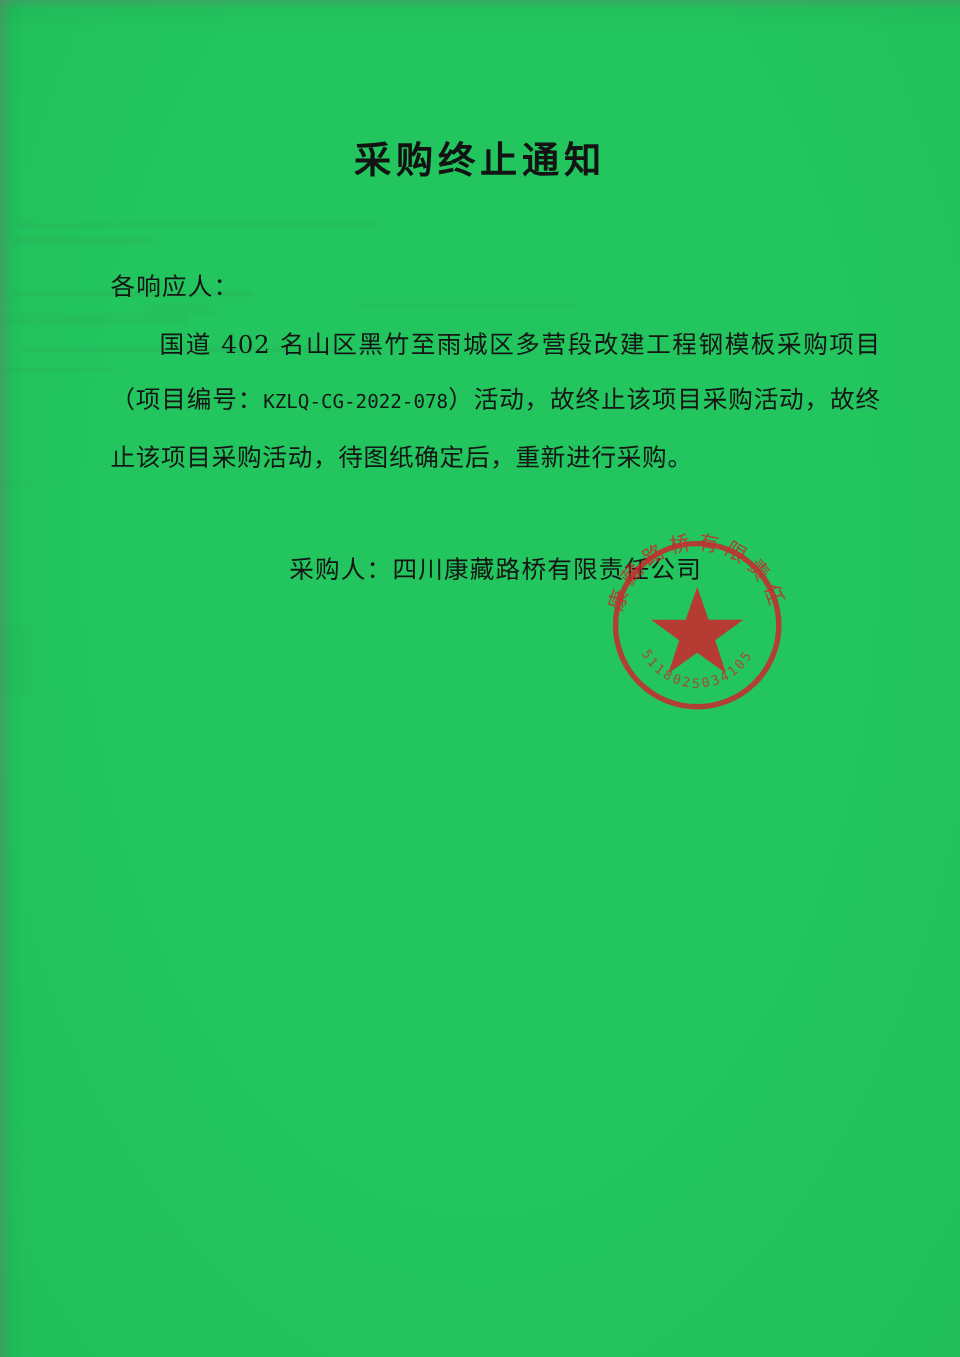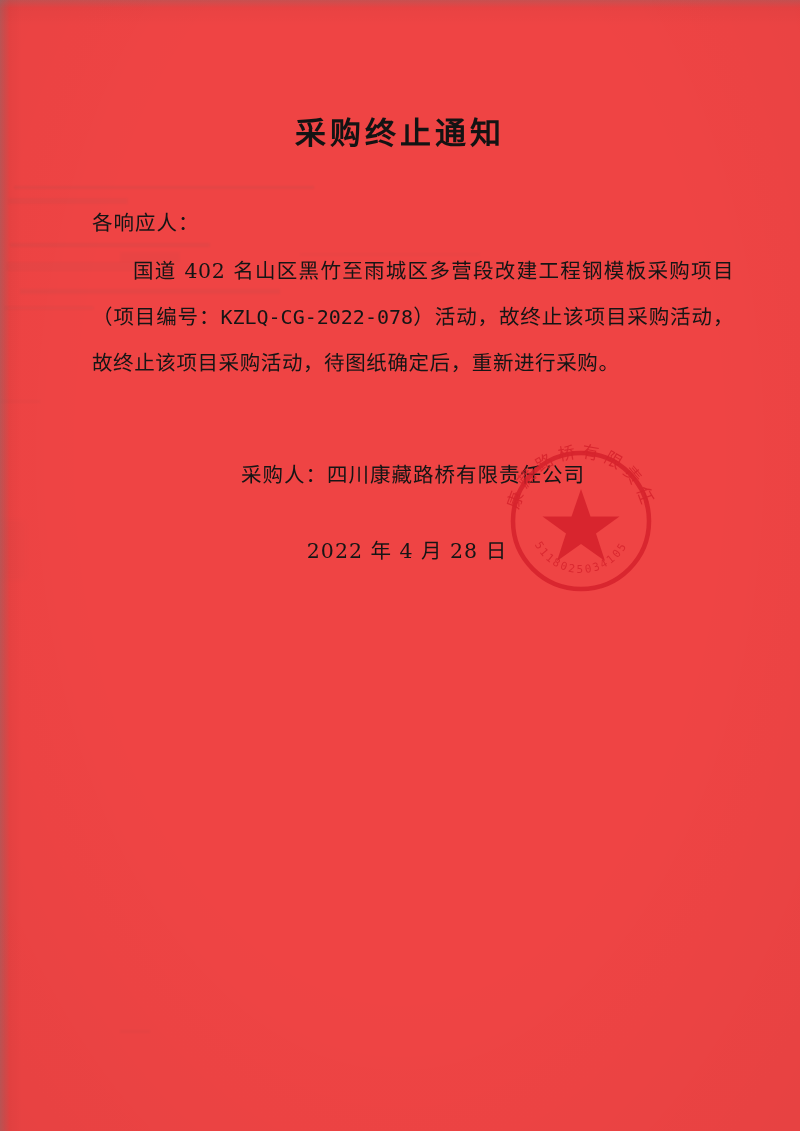--- a/index.html
+++ b/index.html
@@ -9,21 +9,21 @@
     background: #d9d9d9;
   }
   body {
     font-family: "DejaVu Serif", "Liberation Serif", serif;
   }
   .page {
     position: relative;
     width: 800px;
     height: 1131px;
     margin: 0 auto;
-    background: #ef4444;
+    background: #22c55e;
     overflow: hidden;
   }
   
   .paper-tint {
     position: absolute;
     inset: 0;
     background:
       radial-gradient(ellipse at 50% 40%, rgba(255,255,255,0) 55%, rgba(0,0,0,0.035) 100%),
       linear-gradient(90deg, rgba(0,0,0,0.05) 0px, rgba(0,0,0,0.0) 22px),
       linear-gradient(180deg, rgba(0,0,0,0.04) 0px, rgba(0,0,0,0) 26px);
@@ -70,40 +70,40 @@
     text-align: center;
     font-size: 31px;
     font-weight: bold;
     letter-spacing: 4px;
     color: #131313;
     font-family: "DejaVu Serif", "Liberation Serif", serif;
   }
 
   .body-block {
     position: absolute;
-    top: 200px;
+    top: 216px;
     left: 92px;
     width: 642px;
     color: #151515;
     font-size: 20.5px;
     line-height: 46px;
   }
   .salutation {
     font-size: 20.5px;
     letter-spacing: 1px;
   }
   .para {
     text-indent: 2em;
     text-align: justify;
     letter-spacing: 0.6px;
     margin-top: 2px;
   }
   .mono-code {
     font-family: "DejaVu Sans Mono", "Liberation Mono", monospace;
-    font-size: 20px;
+    font-size: 16px;
     letter-spacing: 0px;
   }
 
   .sign-block {
     position: absolute;
     top: 452px;
     left: 92px;
     width: 642px;
     color: #151515;
     font-size: 20.5px;
@@ -160,21 +160,20 @@
 
     <div class="para">
       <span>国道 402 名山区黑竹至雨城区多营段改建工程钢模板采购项</span><span>目（项目编号：</span><span class="mono-code">KZLQ-CG-2022-078</span><span>）活动，故终止该项目采购活动，</span><span>故终止该项目采购活动，待图纸确定后，重新进行采购。</span>
     </div>
   </div>
 
   <div class="sign-block">
     <div class="sign-line">
       <span>采购人：</span><span>四川康藏路桥有限责任公司</span>
     </div>
-    <div class="date-line num">2022 年 4 月 28 日</div>
   </div>
 
   <div class="seal">
     <svg width="172" height="172" viewBox="0 0 172 172" xmlns="http://www.w3.org/2000/svg">
       <defs>
         <path id="sealTextArc" d="M 86,86 m -63,0 a 63,63 0 1,1 126,0" fill="none"></path>
         <path id="sealCodeArc" d="M 86,86 m -52,0 a 52,52 0 1,0 104,0" fill="none"></path>
       </defs>
       <circle cx="86" cy="86" r="68" fill="none" stroke="#d4202a" stroke-width="4.5" opacity="0.92"></circle>
 

